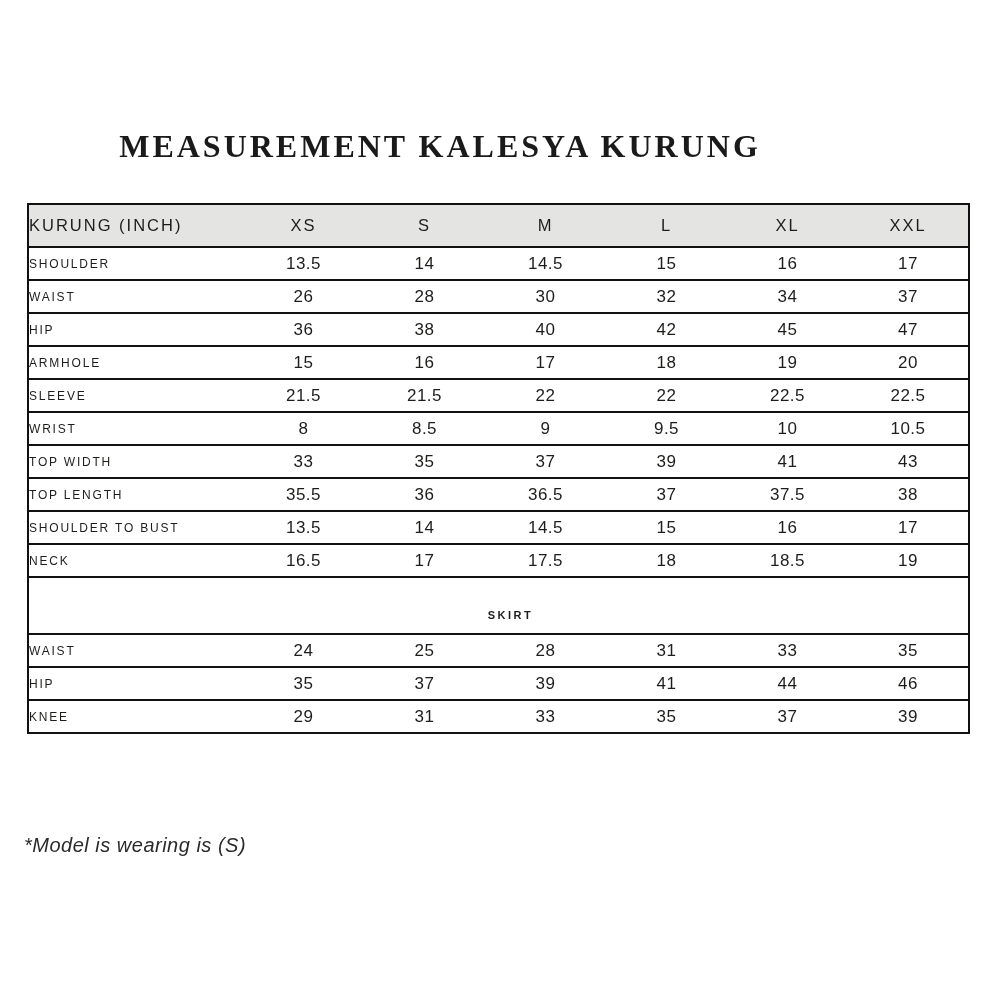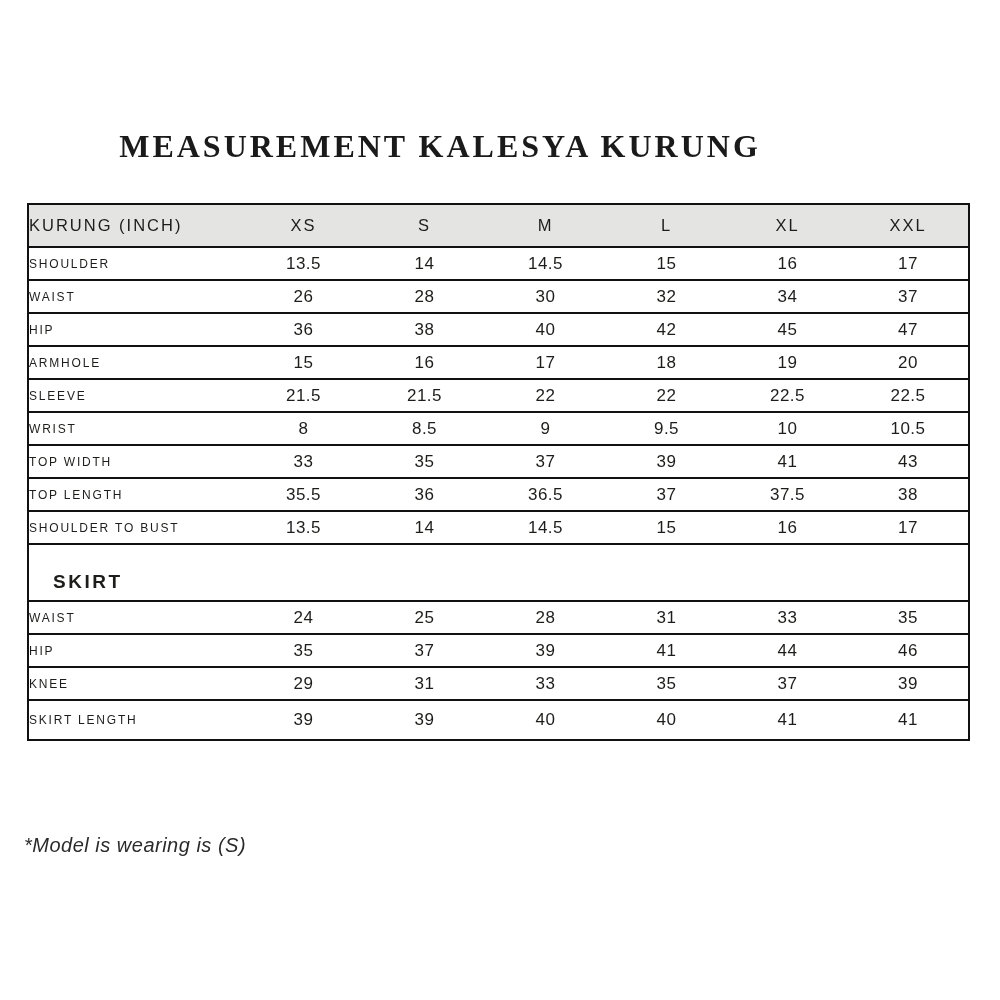--- a/index.html
+++ b/index.html
@@ -56,26 +56,26 @@
   tbody tr.data-row td { text-align: center; letter-spacing: 0.5px; font-size: 17px; }
   tbody tr.data-row td.label-col {
     text-align: left;
     letter-spacing: 1.8px;
     font-size: 12px;
   }
   tbody tr.last-row { height: 40px; }
 
   tr.section-row { height: 57px; }
   tr.section-row td {
-    text-align: left;
+    text-align: center;
     padding-left: 24px;
     padding-top: 18px;
     font-weight: 700;
     letter-spacing: 2.5px;
-    font-size: 19px;
+    font-size: 11px;
   }
 
   .footnote {
     margin: 0;
     position: absolute;
     left: 24px;
     top: 834px;
     font-style: italic;
     font-size: 20px;
     letter-spacing: 0.5px;
@@ -185,20 +185,29 @@
         </tr>
         <tr class="data-row">
           <td class="label-col">SHOULDER TO BUST</td>
           <td>13.5</td>
           <td>14</td>
           <td>14.5</td>
           <td>15</td>
           <td>16</td>
           <td>17</td>
         </tr>
+        <tr class="data-row">
+          <td class="label-col">NECK</td>
+          <td>16.5</td>
+          <td>17</td>
+          <td>17.5</td>
+          <td>18</td>
+          <td>18.5</td>
+          <td>19</td>
+        </tr>
       </tbody>
     <tbody>
       <tr class="section-row">
         <td colspan="7">SKIRT</td>
       </tr>
     </tbody>
     <tbody id="skirt-body">
         <tr class="data-row">
           <td class="label-col">WAIST</td>
           <td>24</td>
@@ -219,27 +228,18 @@
         </tr>
         <tr class="data-row">
           <td class="label-col">KNEE</td>
           <td>29</td>
           <td>31</td>
           <td>33</td>
           <td>35</td>
           <td>37</td>
           <td>39</td>
         </tr>
-        <tr class="data-row last-row">
-          <td class="label-col">SKIRT LENGTH</td>
-          <td>39</td>
-          <td>39</td>
-          <td>40</td>
-          <td>40</td>
-          <td>41</td>
-          <td>41</td>
-        </tr>
       </tbody>
   </table>
 
   <p class="footnote">*Model is wearing is (S)</p>
 
 </div>
 
 </body></html>

